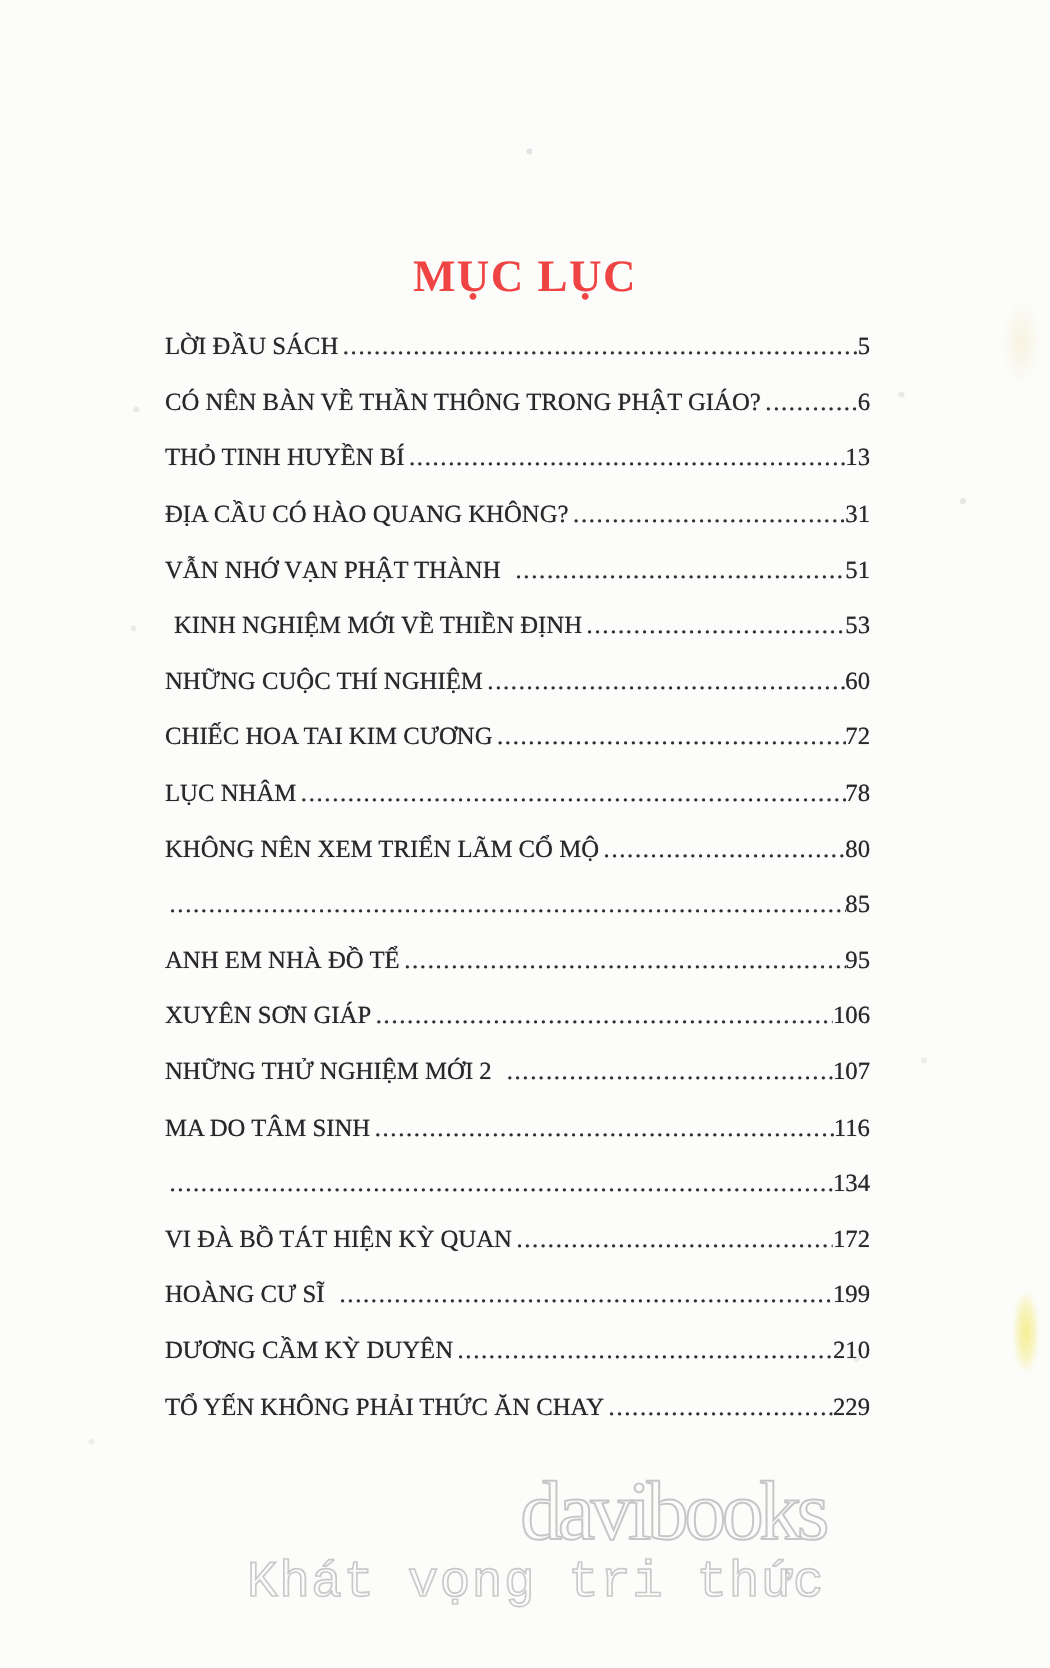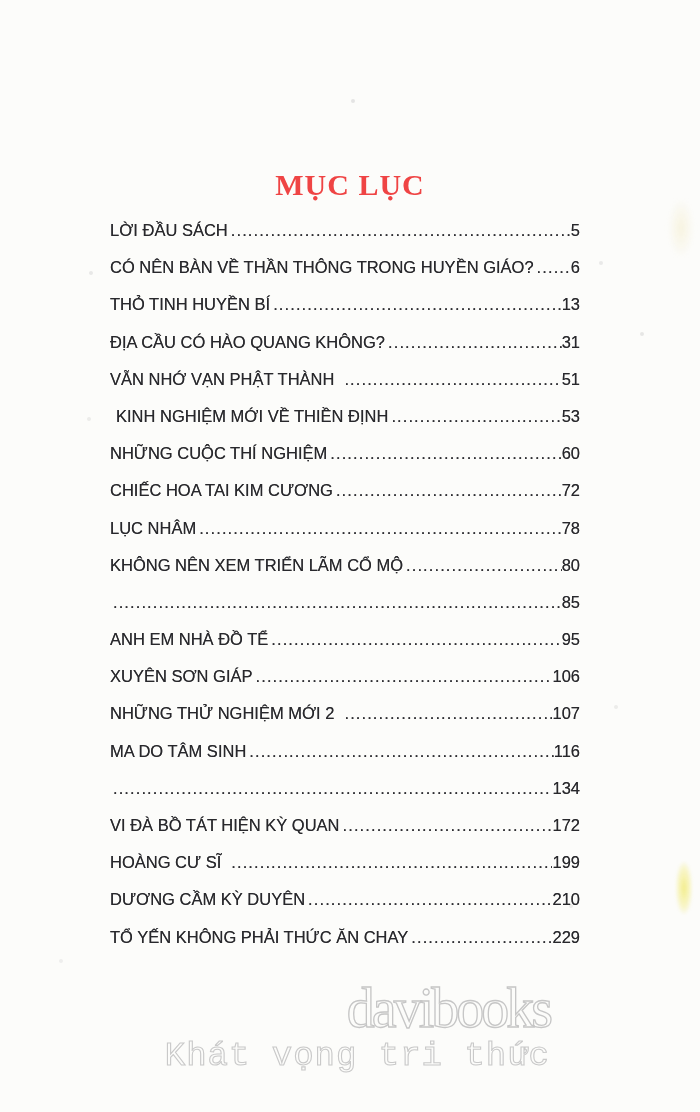--- a/index.html
+++ b/index.html
@@ -36,20 +36,21 @@
   .toc {
     position: absolute; top: 221px; left: 110px; width: 470px;
   }
   .toc-row {
     display: flex; align-items: baseline;
     height: 37.2px;
     font-size: 16.5px;
     color: #28282c;
     text-shadow: 0 0 0.5px rgba(40,40,44,0.75);
     white-space: nowrap;
+    font-family: Liberation Serif, serif;
   }
   .toc-row:nth-child(6) { padding-left: 6px; }
   .toc-row:nth-child(5) .dots,
   .toc-row:nth-child(14) .dots,
   .toc-row:nth-child(18) .dots { margin-left: 10px; }
   .toc-label { white-space: nowrap; }
   .dots {
     flex: 1 1 auto;
     overflow: hidden;
     white-space: nowrap;
@@ -109,21 +110,21 @@
 
 <h1 class="page-title">MỤC LỤC</h1>
 
 <div class="toc">
     <div class="toc-row">
       <span class="toc-label">LỜI ĐẦU SÁCH</span>
       <span class="dots">................................................................................................................................................................</span>
       <span class="pagenum">5</span>
     </div>
     <div class="toc-row">
-      <span class="toc-label">CÓ NÊN BÀN VỀ THẦN THÔNG TRONG HUYỀN GIÁO?</span>
+      <span class="toc-label">CÓ NÊN BÀN VỀ THẦN THÔNG TRONG PHẬT GIÁO?</span>
       <span class="dots">................................................................................................................................................................</span>
       <span class="pagenum">6</span>
     </div>
     <div class="toc-row">
       <span class="toc-label">THỎ TINH HUYỀN BÍ</span>
       <span class="dots">................................................................................................................................................................</span>
       <span class="pagenum">13</span>
     </div>
     <div class="toc-row">
       <span class="toc-label">ĐỊA CẦU CÓ HÀO QUANG KHÔNG?</span>

